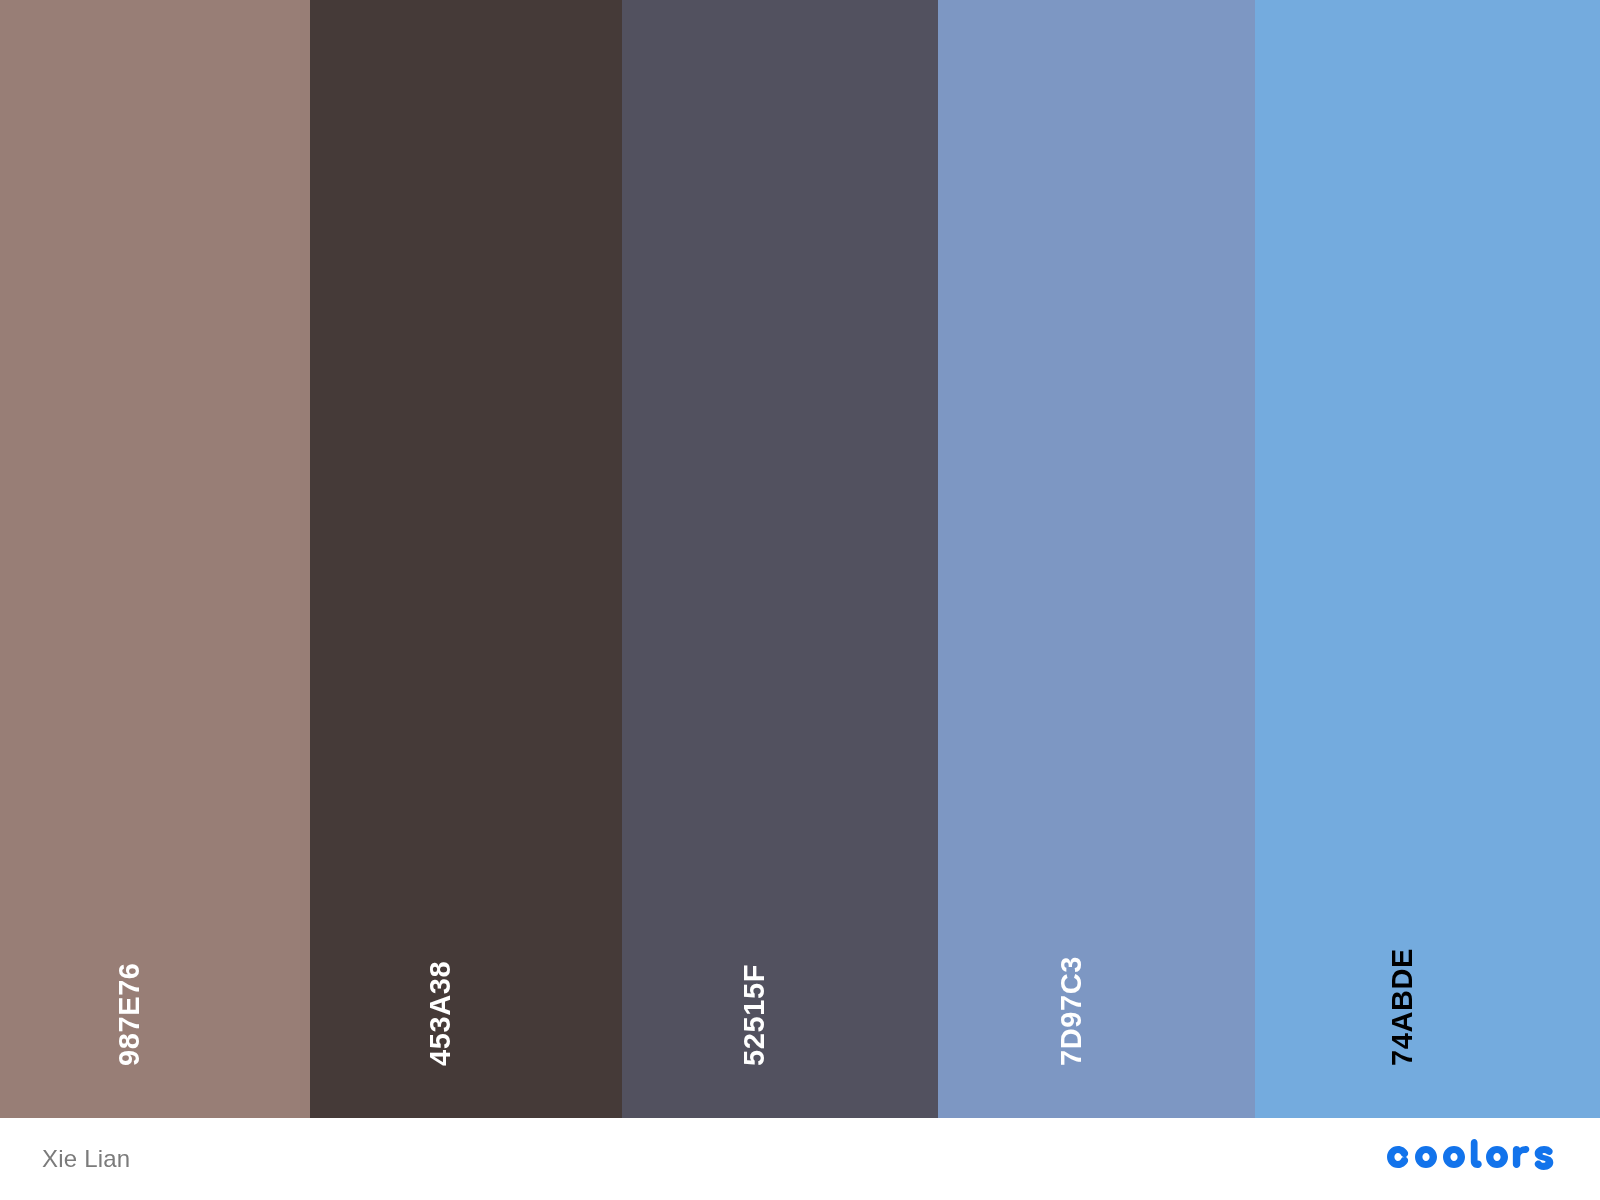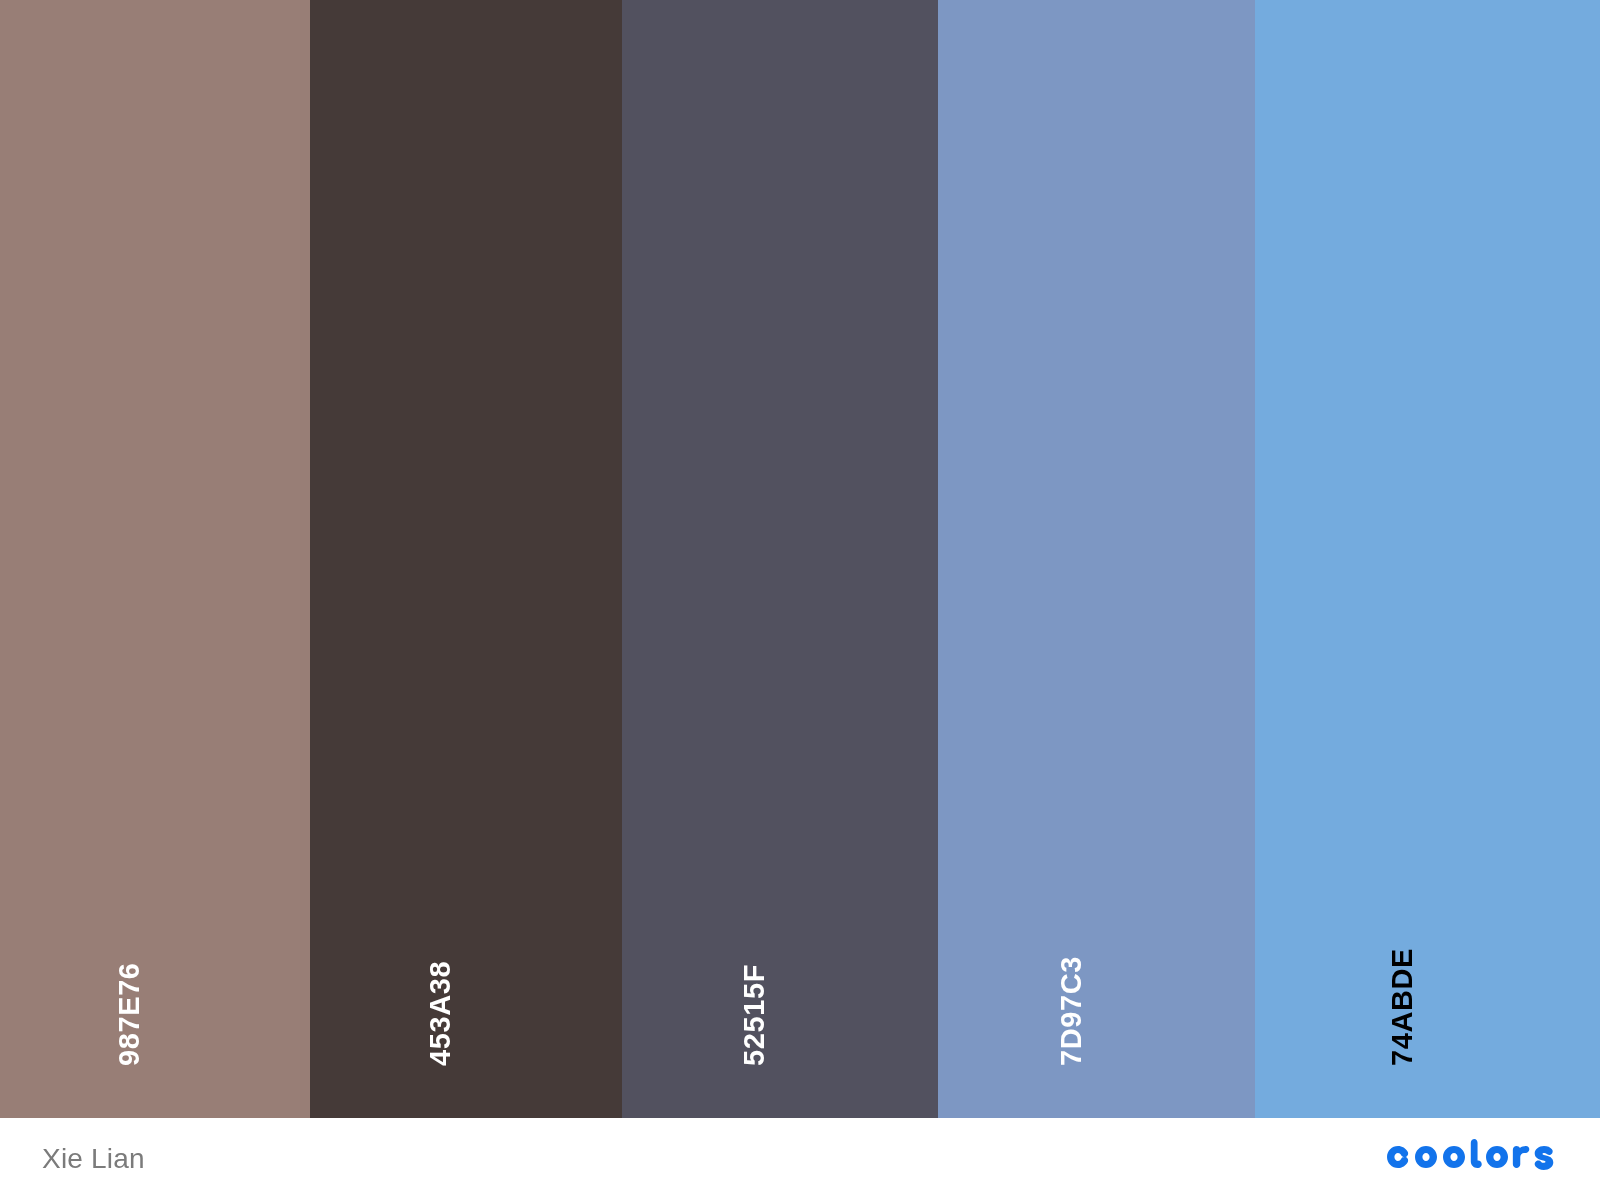--- a/index.html
+++ b/index.html
@@ -70,21 +70,21 @@
     height: 82px;
     background: #ffffff;
     display: flex;
     align-items: center;
     justify-content: space-between;
   }
 
   #palette-name {
     margin-left: 42px;
     font-family: "Liberation Sans", sans-serif;
-    font-size: 28px;
+    font-size: 24px;
     font-weight: normal;
     color: #7b7b7b;
     letter-spacing: 0.2px;
   }
 
   #coolors-logo {
     margin-right: 42px;
     display: flex;
     align-items: center;
   }

